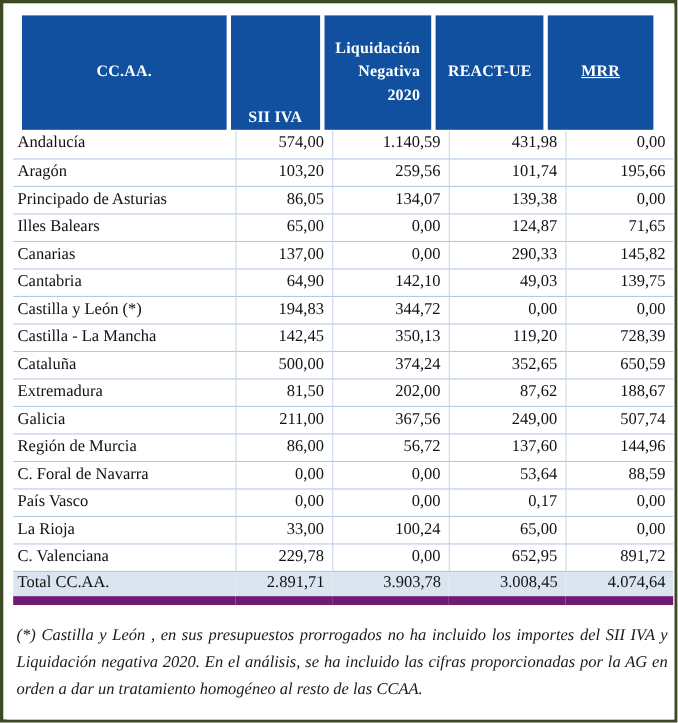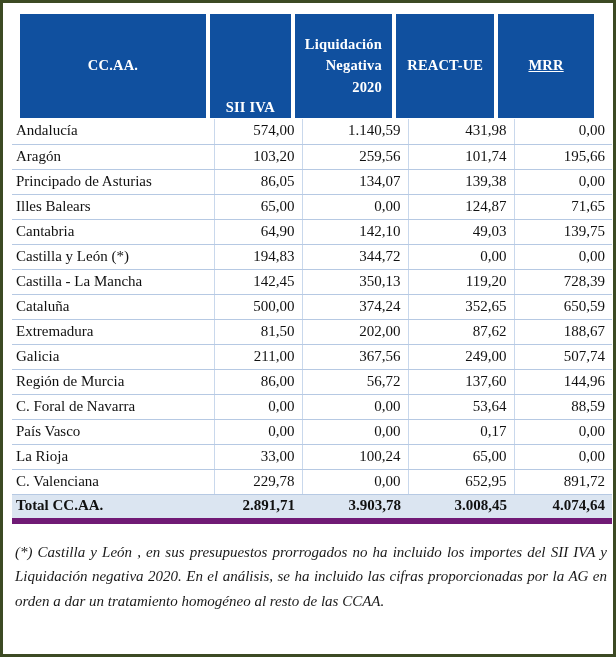--- a/index.html
+++ b/index.html
@@ -90,22 +90,22 @@
   }
   .tbl td.name {
     text-align: left;
     padding-left: 4px;
     border-right: 1.3px solid #c9d8ec;
   }
   .tbl td.last { border-right: none; }
 
   .tbl tr.total td {
     background: #dbe5f1;
-    font-weight: bold;
-    border-bottom: 6px solid #701a75;
+    font-weight: normal;
+    border-bottom: 8px solid #701a75;
     border-right: none;
     height: 27px;
   }
   .tbl tr.total td.name { padding-left: 4px; }
 
   
   .footnote {
     margin: 7px 9px 0 9px;
     font-style: italic;
     font-size: 15px;
@@ -174,20 +174,27 @@
             <td class="last">0,00</td>
           </tr>
           <tr>
             <td class="name">Illes Balears</td>
             <td>65,00</td>
             <td>0,00</td>
             <td>124,87</td>
             <td class="last">71,65</td>
           </tr>
           <tr>
+            <td class="name">Canarias</td>
+            <td>137,00</td>
+            <td>0,00</td>
+            <td>290,33</td>
+            <td class="last">145,82</td>
+          </tr>
+          <tr>
             <td class="name">Cantabria</td>
             <td>64,90</td>
             <td>142,10</td>
             <td>49,03</td>
             <td class="last">139,75</td>
           </tr>
           <tr>
             <td class="name">Castilla y León (*)</td>
             <td>194,83</td>
             <td>344,72</td>

